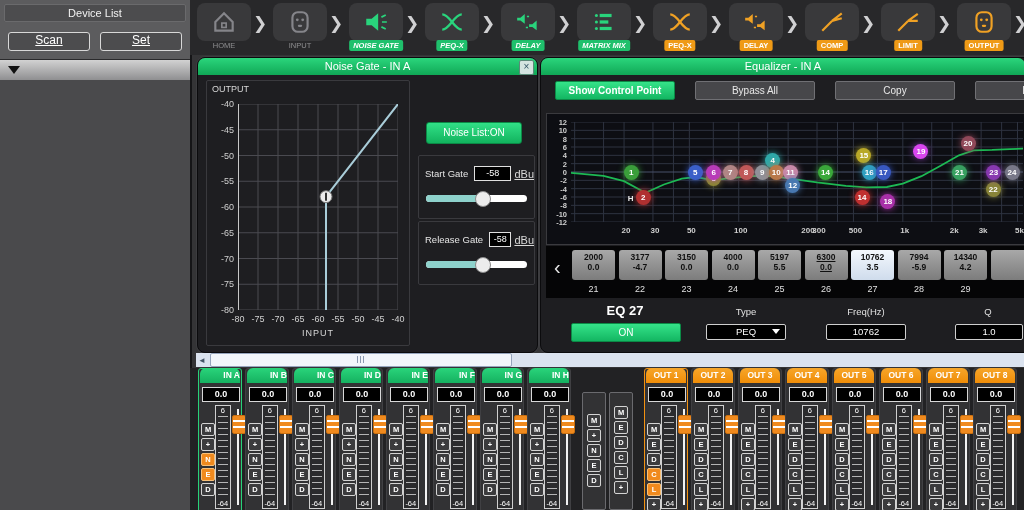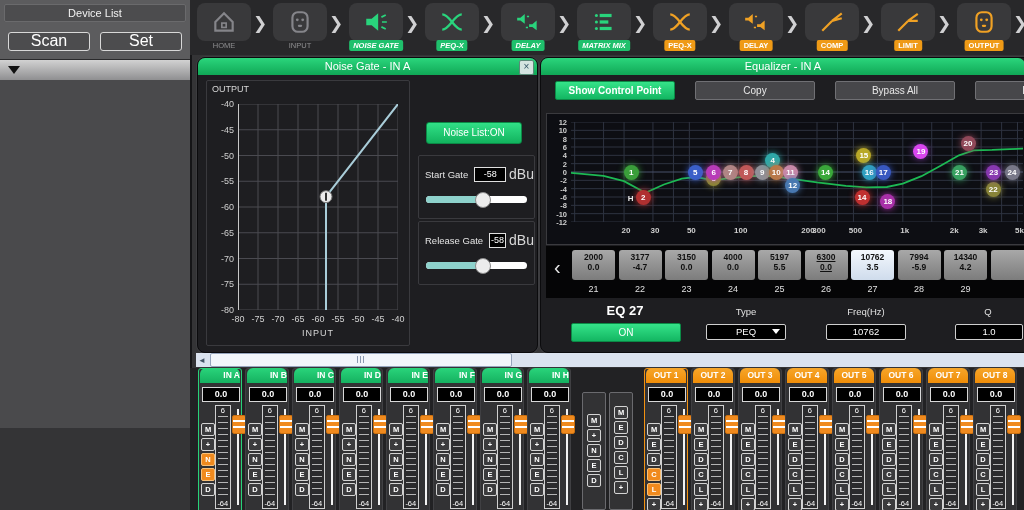--- a/index.html
+++ b/index.html
@@ -2,25 +2,25 @@
 <html><head>
 <meta charset="utf-8">
 <style>
   html,body{margin:0;padding:0;}
   body{
     width:1024px;height:510px;overflow:hidden;position:relative;
     background:#343436;font-family:"Liberation Sans",sans-serif;
     -webkit-font-smoothing:antialiased;color:#e8e8e8;font-size:10px;
   }
   
-  #sidebar{position:absolute;left:0;top:0;width:190px;height:428px;background:#4a4a4c;border-right:2px solid #151517;}
+  #sidebar{position:absolute;left:0;top:0;width:190px;height:510px;background:#4a4a4c;border-right:2px solid #151517;}
   #sidebar .top{background:#5c5c5e;padding:4px 4px 6px 4px;}
   .devlist-header{background:#4c4c4e;border:1px solid #6a6a6c;border-radius:2px;height:16px;line-height:16px;text-align:center;color:#f2f2f2;font-size:11px;}
   .devlist-btnrow{display:flex;justify-content:space-between;margin:10px 4px 2px 4px;}
-  .devlist-btn{width:80px;height:17px;line-height:15px;text-align:center;background:#4c4c4e;border:1px solid #d8d8d8;border-radius:3px;color:#fff;font-size:16px;cursor:pointer;}
+  .devlist-btn{width:80px;height:17px;line-height:15px;text-align:center;background:#4c4c4e;border:1px solid #d8d8d8;border-radius:3px;color:#fff;font-size:12px;cursor:pointer;text-decoration:underline;}
   .expander{height:20px;background:linear-gradient(#d2d2d2,#8f8f91);border-top:1px solid #2a2a2c;display:flex;align-items:center;padding-left:8px;}
   .expander .tri{width:0;height:0;border-left:6px solid transparent;border-right:6px solid transparent;border-top:8px solid #111;}
   
   #toolbar{position:absolute;left:190px;top:0;width:834px;height:55px;background:#28282a;display:flex;align-items:flex-start;padding-top:3px;box-sizing:border-box;}
   .tb-item{position:relative;width:56px;height:46px;margin-left:6px;flex:0 0 auto;}
   .tb-box{width:54px;height:38px;margin:0 auto;background:#39393b;border-radius:8px;display:flex;align-items:center;justify-content:center;}
   .tb-badge{position:absolute;left:50%;transform:translateX(-50%);bottom:-2px;padding:1px 4px;border-radius:2px;font-size:7.5px;font-weight:bold;white-space:nowrap;color:#fff;}
   .tb-label{position:absolute;left:50%;transform:translateX(-50%);bottom:-1px;font-size:7.5px;color:#8f8f91;white-space:nowrap;}
   .tb-sep{flex:0 0 auto;width:12px;height:40px;display:flex;align-items:center;justify-content:center;color:#d0d0d2;font-size:17px;margin-left:2px;}
   .st-idle{color:#85858a;}
@@ -38,21 +38,21 @@
   .ng-plotwrap{position:absolute;left:40px;top:46px;width:160px;height:206px;}
   .ng-ytick{position:absolute;right:164px;width:30px;text-align:right;color:#d0d0d0;font-size:9px;}
   .ng-xtick{position:absolute;top:210px;width:24px;margin-left:-12px;text-align:center;color:#d0d0d0;font-size:9px;}
   .ng-xlabel{position:absolute;left:0;top:224px;width:160px;text-align:center;color:#d8d8d8;font-size:9px;letter-spacing:1px;}
   
   .ng-power{position:absolute;left:228px;top:64px;width:94px;height:20px;background:linear-gradient(#31e087,#12b35e);border:1px solid #0b8a46;border-radius:3px;color:#fff;font-size:10px;text-align:center;line-height:20px;cursor:pointer;}
   .ng-group{position:absolute;left:220px;width:115px;height:62px;border:1px solid #3a3a3e;border-radius:2px;}
   .ng-group-row{display:flex;align-items:center;margin:10px 0 0 6px;}
   .ng-group-label{color:#e4e4e4;font-size:9.5px;flex:0 0 auto;}
   .ng-valbox{width:40px;height:13px;background:#000;border:1px solid #e0e0e0;color:#fff;text-align:center;line-height:13px;font-size:9px;margin-left:6px;}
-  .ng-unit{color:#d8d8d8;font-size:14px;margin-left:3px;}
+  .ng-unit{color:#d8d8d8;font-size:11px;margin-left:3px;text-decoration:underline;}
   .slider{position:relative;margin:14px 7px 0 7px;height:7px;background:#fff;border-radius:4px;}
   .slider .fill{position:absolute;left:0;top:0;bottom:0;width:55%;background:#8ed2cc;border-radius:4px 0 0 4px;}
   .slider .knob{position:absolute;top:-4px;left:55%;width:14px;height:14px;margin-left:-7px;background:#ececec;border:1px solid #8a8a8a;border-radius:50%;cursor:pointer;}
   
   .eq-btnrow{position:absolute;left:14px;top:23px;display:flex;}
   .eq-btn{height:17px;line-height:17px;text-align:center;font-size:10px;border-radius:2px;cursor:pointer;}
   .eq-btn.green{width:118px;background:linear-gradient(#35e389,#13b662);border:1px solid #0b8a46;color:#fff;font-weight:bold;}
   .eq-btn.gray{width:118px;background:#47474a;border:1px solid #707074;color:#e8e8e8;margin-left:20px;}
   .eq-graphbox{position:absolute;left:5px;top:55px;width:478px;height:130px;background:#0d0e13;border:1px solid #3a3a3e;}
   .eq-plot{position:absolute;left:24px;top:8px;width:452px;height:100px;}
@@ -314,22 +314,22 @@
       </div>
   </div>
 </div>
 
 <div id="eq-panel" class="panel">
   <div class="titlebar">
     <span>Equalizer - IN A</span>
   </div>
   <div class="eq-btnrow">
     <div class="eq-btn green">Show Control Point</div>
+    <div class="eq-btn gray">Bypass All</div>
     <div class="eq-btn gray">Copy</div>
-    <div class="eq-btn gray">Bypass All</div>
     <div class="eq-btn gray">Paste</div>
   </div>
   <div class="eq-graphbox" id="eq-graphbox">
     <div class="eq-plot" id="eq-plot">
         <svg width="452" height="100">
           <line x1="3.6552218031867127" y1="0" x2="3.6552218031867127" y2="100" stroke="#2e3340" stroke-width="1"></line>
           <line x1="32.54915270164996" y1="0" x2="32.54915270164996" y2="100" stroke="#2e3340" stroke-width="1"></line>
           <line x1="53.0497229256383" y1="0" x2="53.0497229256383" y2="100" stroke="#2e3340" stroke-width="1"></line>
           <line x1="81.94365382410152" y1="0" x2="81.94365382410152" y2="100" stroke="#2e3340" stroke-width="1"></line>
           <line x1="102.44422404808988" y1="0" x2="102.44422404808988" y2="100" stroke="#2e3340" stroke-width="1"></line>

